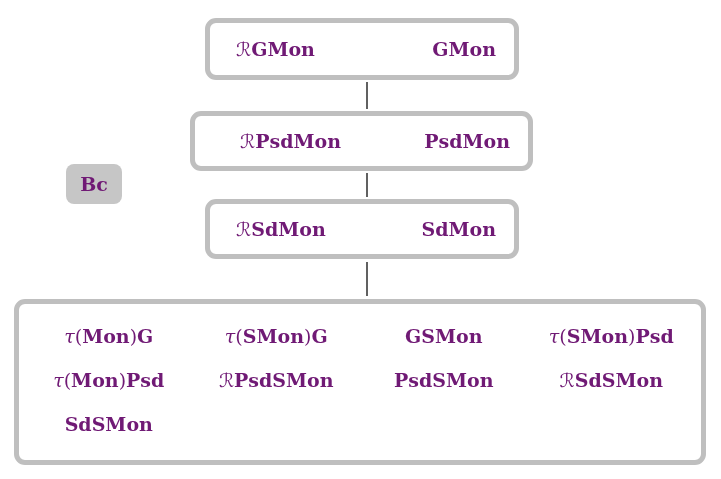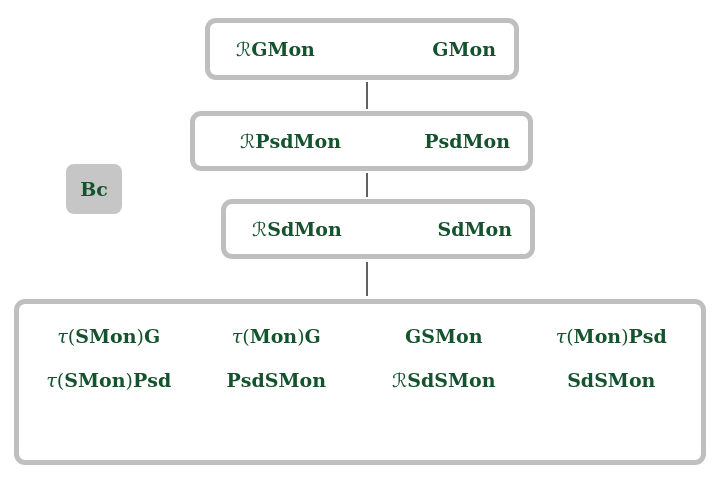--- a/index.html
+++ b/index.html
@@ -6,60 +6,60 @@
     margin: 0;
     padding: 0;
     background: #ffffff;
   }
   .stage {
     position: relative;
     width: 721px;
     height: 479px;
     background: #ffffff;
     font-family: "DejaVu Serif", "Liberation Serif", serif;
-    color: #14532d;
+    color: #701a75;
     overflow: hidden;
   }
   .node {
     position: absolute;
     box-sizing: border-box;
     background: #ffffff;
     border: 5px solid #bfbfbf;
     border-radius: 11px;
     display: flex;
     align-items: center;
     justify-content: space-between;
     padding: 0 18px 0 26px;
     font-weight: bold;
     font-size: 19px;
   }
   .node-1 { left: 205px; top: 18px;  width: 314px; height: 62px; }
   .node-2 { left: 190px; top: 111px; width: 343px; height: 60px; padding-left: 45px; }
-  .node-3 { left: 221px; top: 199px; width: 314px; height: 60px; }
+  .node-3 { left: 205px; top: 199px; width: 314px; height: 60px; }
   .node-bottom {
     left: 14px; top: 299px; width: 692px; height: 166px;
     display: grid;
     grid-template-columns: repeat(4, 1fr);
     grid-template-rows: repeat(3, 1fr);
     place-items: center;
     padding: 10px 6px 14px 6px;
     justify-content: stretch;
   }
   .connector {
     position: absolute;
     width: 2px;
     background: #616161;
   }
   .conn-1 { left: 366px; top: 82px;  height: 27px; }
   .conn-2 { left: 366px; top: 173px; height: 24px; }
   .conn-3 { left: 366px; top: 262px; height: 34px; }
   .chip {
     position: absolute;
     left: 66px; top: 164px;
-    width: 56px; height: 50px;
+    width: 56px; height: 40px;
     background: #c6c6c6;
     border-radius: 8px;
     display: flex;
     align-items: center;
     justify-content: center;
     font-weight: bold;
     font-size: 19px;
   }
   .cell {
     font-weight: bold;
@@ -95,23 +95,24 @@
   <div class="connector conn-2"></div>
 
   <div class="node node-3">
     <span class="cell"><span class="scr">ℛ</span>SdMon</span>
     <span class="cell">SdMon</span>
   </div>
 
   <div class="connector conn-3"></div>
 
   <div class="node node-bottom">
+    <span class="cell"><span class="it">τ</span><span class="rm">(</span>Mon<span class="rm">)</span>G</span>
     <span class="cell"><span class="it">τ</span><span class="rm">(</span>SMon<span class="rm">)</span>G</span>
-    <span class="cell"><span class="it">τ</span><span class="rm">(</span>Mon<span class="rm">)</span>G</span>
     <span class="cell">GSMon</span>
+    <span class="cell"><span class="it">τ</span><span class="rm">(</span>SMon<span class="rm">)</span>Psd</span>
     <span class="cell"><span class="it">τ</span><span class="rm">(</span>Mon<span class="rm">)</span>Psd</span>
-    <span class="cell"><span class="it">τ</span><span class="rm">(</span>SMon<span class="rm">)</span>Psd</span>
+    <span class="cell"><span class="scr">ℛ</span>PsdSMon</span>
     <span class="cell">PsdSMon</span>
     <span class="cell"><span class="scr">ℛ</span>SdSMon</span>
     <span class="cell">SdSMon</span>
   </div>
 
 </div>
 
 </body></html>

